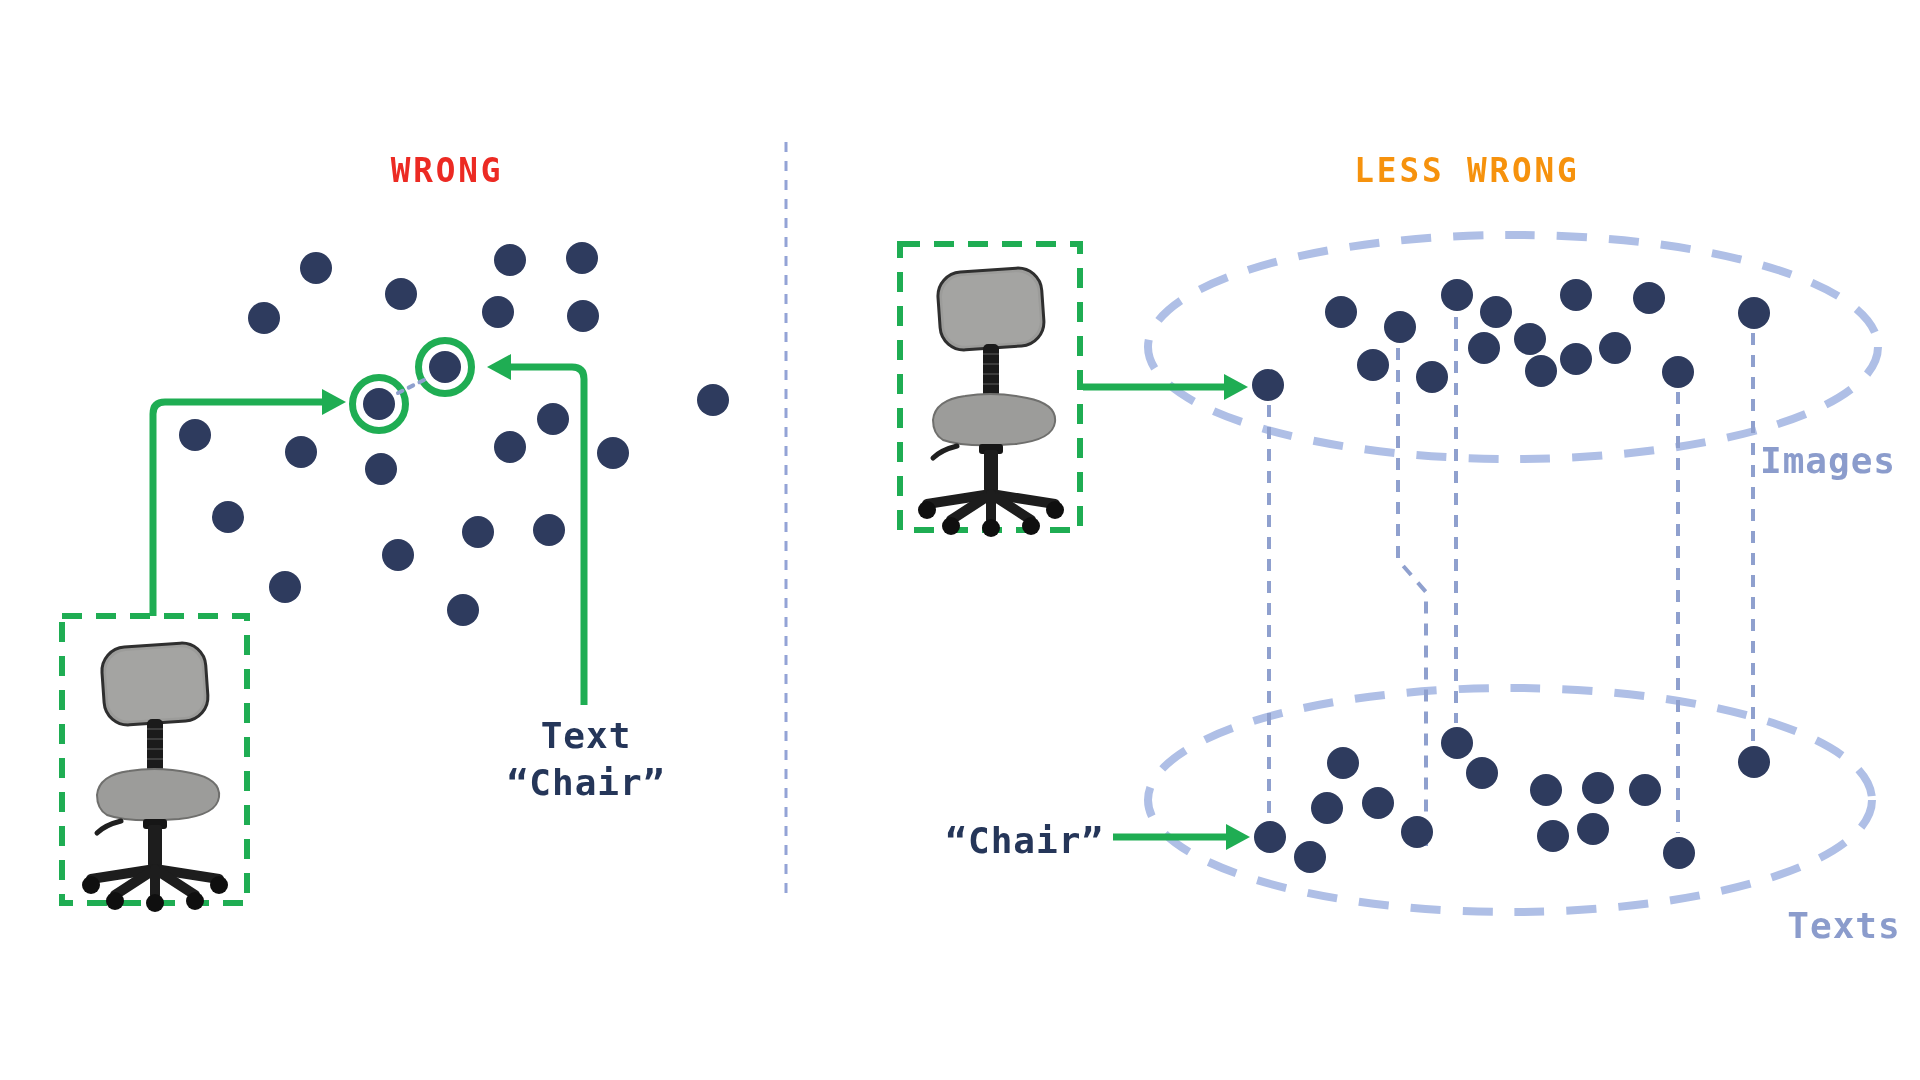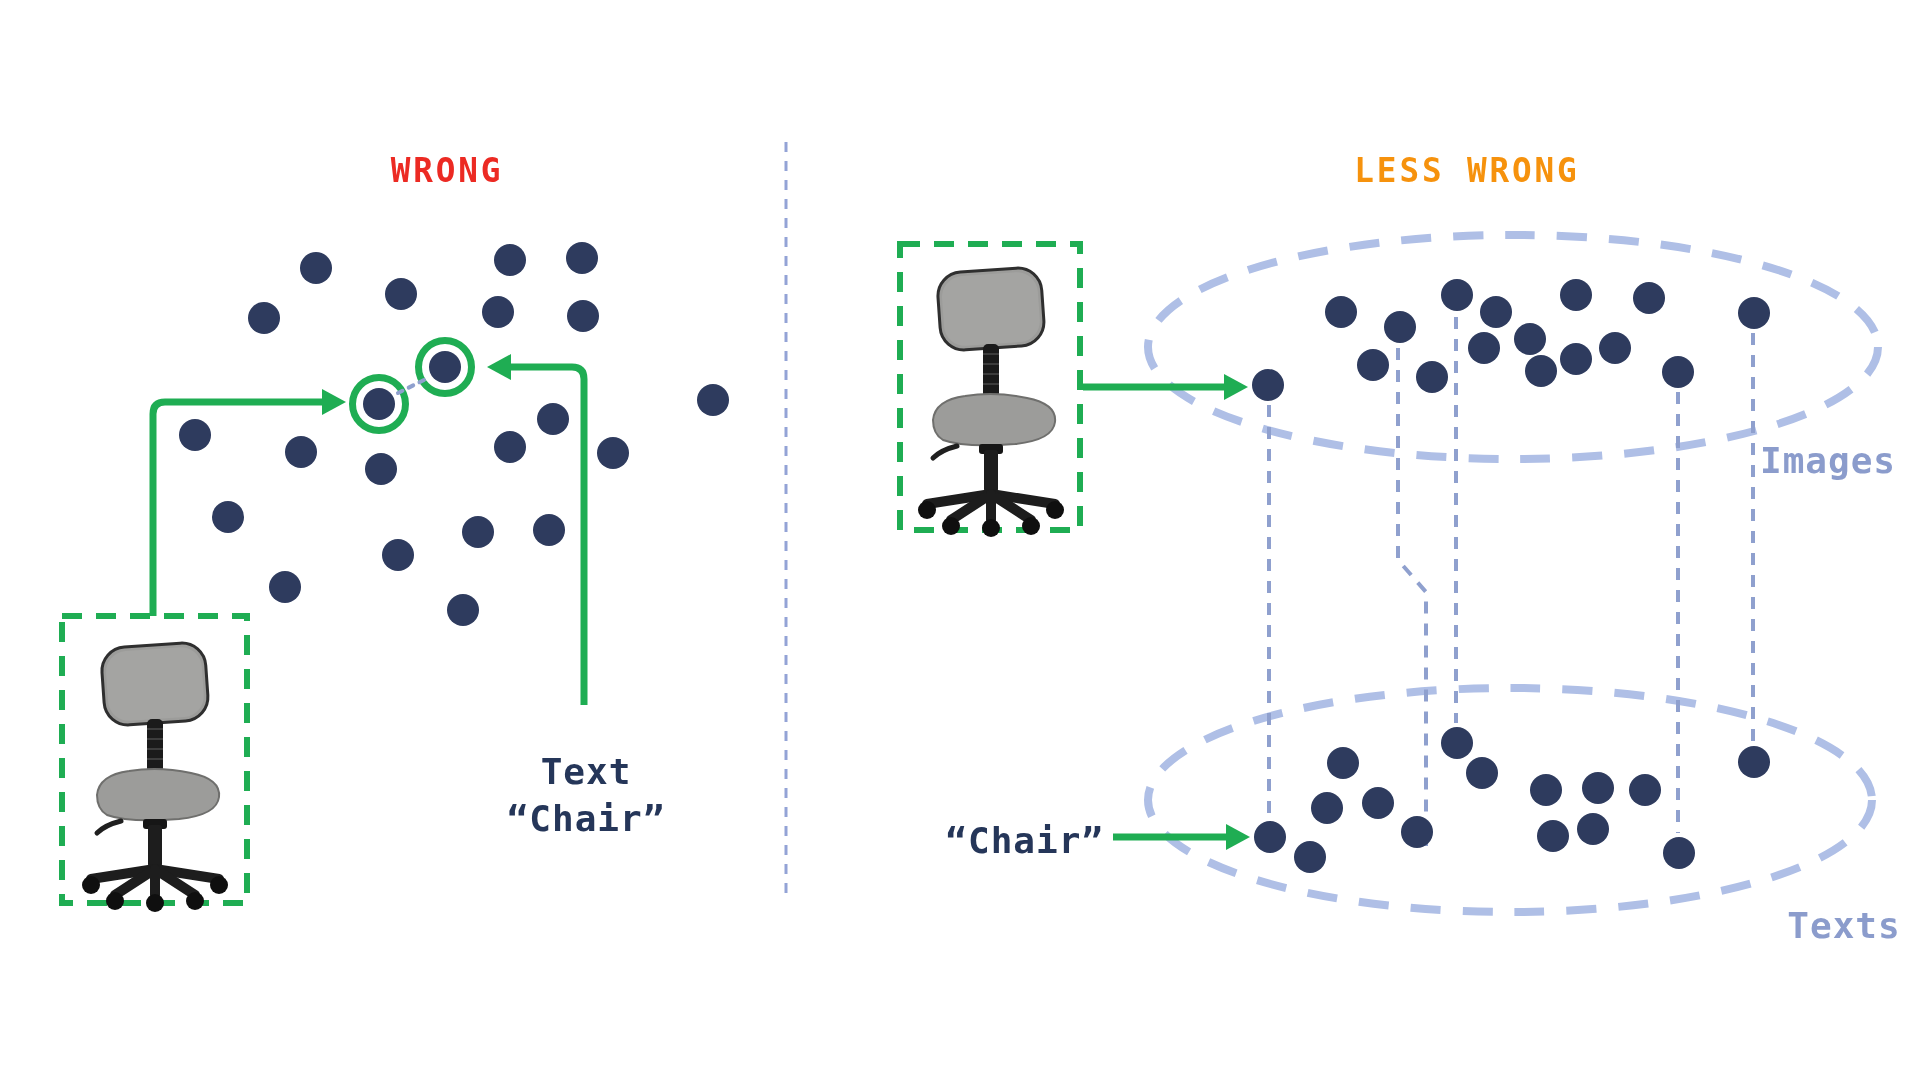--- a/index.html
+++ b/index.html
@@ -3,21 +3,21 @@
 <meta charset="utf-8">
 <style>
   html,body{margin:0;padding:0;background:#ffffff;}
   body{font-family:"Liberation Sans", sans-serif;}
   .stage{position:relative;width:1920px;height:1080px;background:#ffffff;overflow:hidden;}
   svg.scene{position:absolute;left:0;top:0;width:1920px;height:1080px;}
   .label{position:absolute;text-align:center;font-family:"DejaVu Sans Mono", monospace;font-weight:bold;}
   .panel-title{font-size:34px;letter-spacing:3px;transform:scaleX(.96);}
   .title-left{left:297px;top:150px;width:300px;color:#EC2A23;}
   .title-right{left:1267px;top:150px;width:400px;color:#F6920D;}
-  .caption{left:436px;top:748px;width:300px;font-size:36px;line-height:47px;letter-spacing:1px;color:#253659;}
+  .caption{left:436px;top:712px;width:300px;font-size:36px;line-height:47px;letter-spacing:1px;color:#253659;}
   .query-label{left:874px;top:820px;width:230px;font-size:36px;letter-spacing:1px;color:#253659;text-align:right;}
   .region-label{font-size:36px;letter-spacing:1px;color:#8B9CCC;}
   .images-label{left:1678px;top:440px;width:300px;}
   .texts-label{left:1694px;top:905px;width:300px;}
 </style>
 </head>
 <body>
 
 <div class="stage">
 

